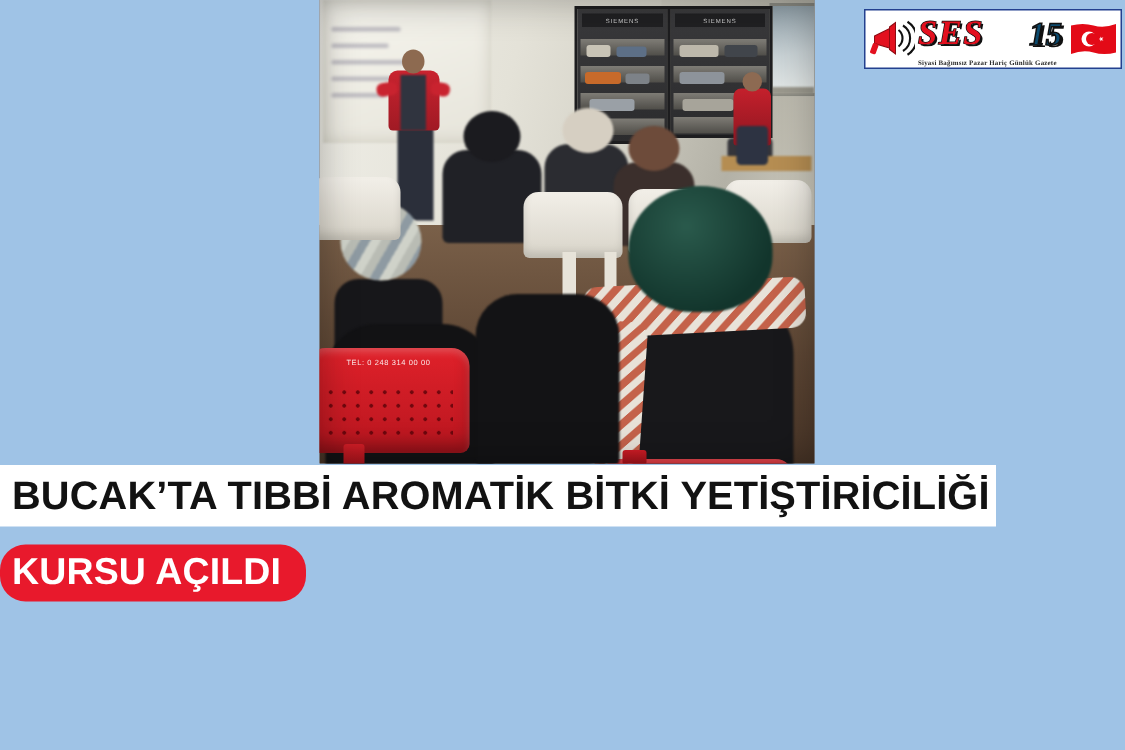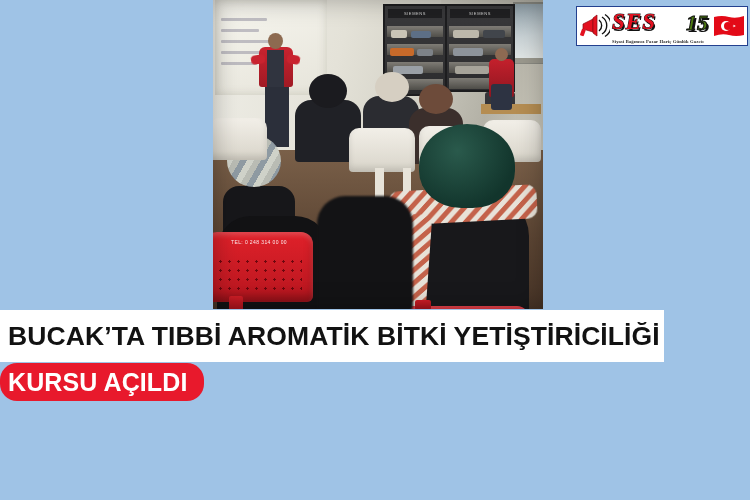--- a/index.html
+++ b/index.html
@@ -105,35 +105,35 @@
   .logo-ses{
     position:absolute;left:2px;top:1px;
     font-family:"Liberation Serif",serif;font-weight:bold;font-style:italic;
     font-size:23px;color:#e3101f;letter-spacing:1px;
     -webkit-text-stroke:1px #111;paint-order:stroke fill;
     text-shadow:1.5px 1.5px 0 #111;
   }
   .logo-15{
     position:absolute;left:76px;top:2px;
     font-family:"Liberation Serif",serif;font-weight:bold;font-style:italic;
-    font-size:22px;color:#4d7c0f;
+    font-size:22px;color:#0c4a6e;
     -webkit-text-stroke:1px #111;
     text-shadow:2px 1.5px 0 #111;
   }
   .logo-tag{
     position:absolute;left:2px;bottom:0px;width:128px;
     font-size:4.6px;font-weight:bold;color:#2a2a2a;
     letter-spacing:.15px;white-space:nowrap;
     font-family:"Liberation Serif",serif;
   }
   .logo-flag{width:30px;height:22px;flex:0 0 auto;position:relative;margin-left:2px;}
 
   
   .hl-white{
-    position:absolute;left:0;top:310px;width:664px;height:52px;
+    position:absolute;left:0;top:310px;width:664px;height:41px;
     background:#ffffff;
   }
   .hl-white span{
     position:absolute;left:8px;top:50%;transform:translateY(-50%);
     font-size:26.5px;font-weight:bold;color:#121212;
     letter-spacing:.1px;white-space:nowrap;
     font-family:"Liberation Sans",sans-serif;
   }
   .hl-red{
     position:absolute;left:0;top:363px;width:204px;height:38px;

